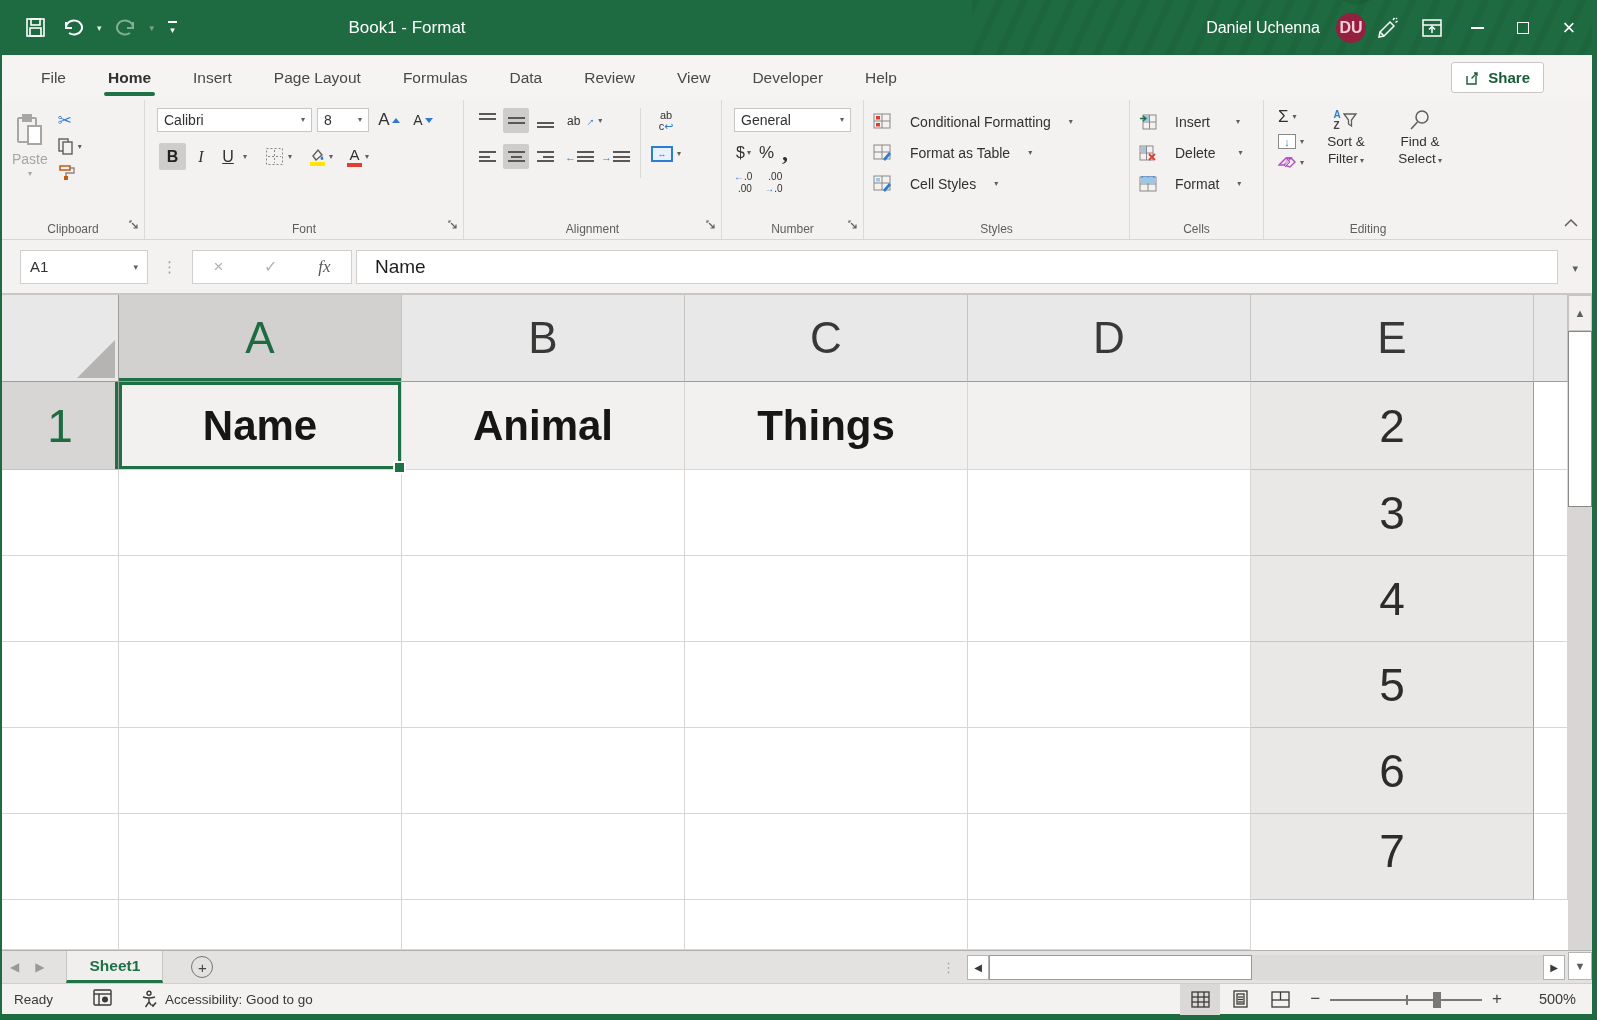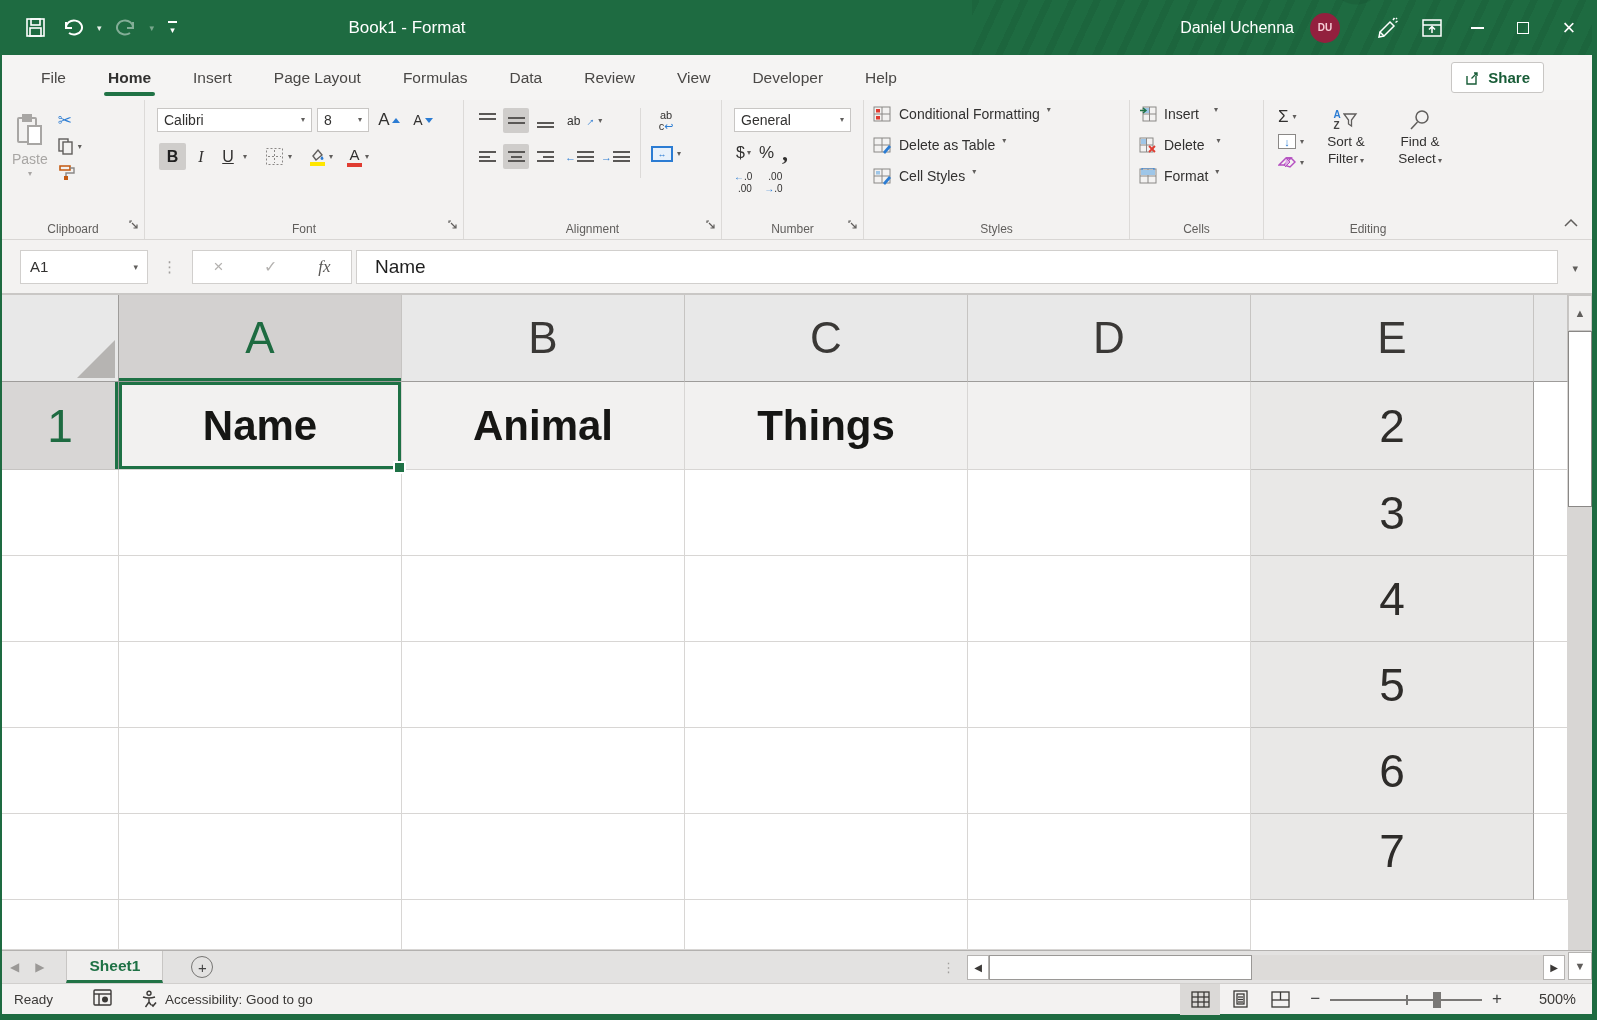--- a/index.html
+++ b/index.html
@@ -19,21 +19,21 @@
   .qbtn { display:flex; align-items:center; justify-content:center; height:34px; padding:0 5px; cursor:default; }
   .qchev { font-size:9px; color:#e8f0ea; padding:0 2px; }
   .dim { opacity:.45; }
   .qat-custom { display:flex; flex-direction:column; align-items:center; gap:2px; padding:0 6px; }
   .qat-custom .bar { width:9px; height:2px; background:#fff; }
   .tb-title { position:absolute; left:225px; top:0; width:360px; height:55px; display:flex; align-items:center; justify-content:center; font-size:17px; color:#fff; z-index:2; }
   .searchbox { position:absolute; left:583px; top:10px; width:424px; height:34px; background:#a9cdbb; border-radius:4px; display:flex; align-items:center; padding-left:32px; gap:14px; z-index:2; }
   .searchbox span { font-size:16px; color:#1f3b2a; }
   .tb-right { position:absolute; right:0; top:0; height:55px; display:flex; align-items:center; z-index:2; }
   .username { font-size:16px; color:#fff; margin-right:16px; }
-  .avatar { width:30px; height:30px; border-radius:50%; background:#93203e; color:#f6cdd6; font-size:10px; font-weight:bold; display:flex; align-items:center; justify-content:center; margin-right:26px; }
+  .avatar { width:30px; height:30px; border-radius:50%; background:#93203e; color:#f6cdd6; font-size:16px; font-weight:bold; display:flex; align-items:center; justify-content:center; }
   .tb-icon { width:44px; height:55px; display:flex; align-items:center; justify-content:center; }
   .winbtn { width:46px; height:55px; display:flex; align-items:center; justify-content:center; font-size:19px; color:#fff; }
   .winbtn.min span { display:block; width:13px; height:2px; background:#fff; }
   .winbtn.max span { display:block; width:12px; height:12px; border:1.5px solid #fff; }
 
   
   .tabrow { position:relative; height:45px; flex:none; background:#f5f4f3; display:flex; align-items:center; padding-left:18px; }
   .rtab { position:relative; height:45px; display:flex; align-items:center; padding:0 21px; font-size:15.5px; color:#4a4846; }
   .rtab.active { color:#323130; font-weight:bold; }
   .rtab.active:after { content:""; position:absolute; left:20%; right:20%; bottom:4px; height:4px; background:#217346; border-radius:2px; }
@@ -50,21 +50,21 @@
   .btn.on { background:#cfcdcb; }
   .lns { display:flex; flex-direction:column; justify-content:center; gap:2.5px; width:17px; height:15px; }
   .lns i { height:2px; background:#5a5856; }
   .lns.top { justify-content:flex-start; } .lns.bot { justify-content:flex-end; }
   .lns.left i:nth-child(2) { width:11px; } .lns.right i:nth-child(2){ width:11px; align-self:flex-end; }
   .lns.center i:nth-child(2){ width:11px; align-self:center; }
   .tri-up { width:0; height:0; border-left:4px solid transparent; border-right:4px solid transparent; border-bottom:5px solid #2b7cd3; }
   .tri-down { width:0; height:0; border-left:4px solid transparent; border-right:4px solid transparent; border-top:5px solid #2b7cd3; }
   .colorbar { width:15px; height:4px; margin-top:1px; }
   .ricon-label { font-size:14px; color:#323130; }
-  .srow { display:flex; align-items:flex-start; gap:7px; height:31px; padding-left:9px; }
+  .srow { display:flex; align-items:center; gap:18px; height:31px; padding-left:9px; }
 
   
   .fbar { position:relative; height:55px; flex:none; background:#f3f2f1; border-bottom:2px solid #c9c7c5; display:flex; align-items:center; }
   .whitebox { background:#fff; border:1px solid #d1cfcd; height:34px; display:flex; align-items:center; }
   .namebox { width:128px; margin-left:18px; justify-content:space-between; padding:0 9px; font-size:15px; color:#323130; }
   .fdots { color:#a19f9d; font-size:15px; letter-spacing:1px; margin:0 14px; }
   .fxbox { width:160px; justify-content:space-around; }
   .finput { flex:1; margin:0 34px 0 4px; padding-left:18px; font-size:19px; color:#1f1f1f; }
   .fexpand { position:absolute; right:14px; top:22px; font-size:11px; color:#605e5c; }
 
@@ -456,21 +456,21 @@
       </div>
       <div class="srow">
         <svg width="19" height="17" viewBox="0 0 19 17">
               <g fill="none" stroke="#8a8886">
                 <rect x="1" y="1" width="16" height="14"></rect>
                 <line x1="1" y1="8" x2="17" y2="8"></line>
                 <line x1="9" y1="1" x2="9" y2="15"></line>
               </g>
               <path d="M10 15 L16 8 L18 10 L12 17 Z" fill="#2b7cd3"></path>
             </svg>
-        <span class="ricon-label">Delete as Table</span>
+        <span class="ricon-label">Format as Table</span>
         <span class="chev">▾</span>
       </div>
       <div class="srow">
         <svg width="19" height="17" viewBox="0 0 19 17">
               <g fill="none" stroke="#8a8886">
                 <rect x="1" y="1" width="16" height="14"></rect>
                 <line x1="1" y1="8" x2="17" y2="8"></line>
                 <line x1="9" y1="1" x2="9" y2="15"></line>
               </g>
               <path d="M10 15 L16 8 L18 10 L12 17 Z" fill="#2b7cd3"></path>

